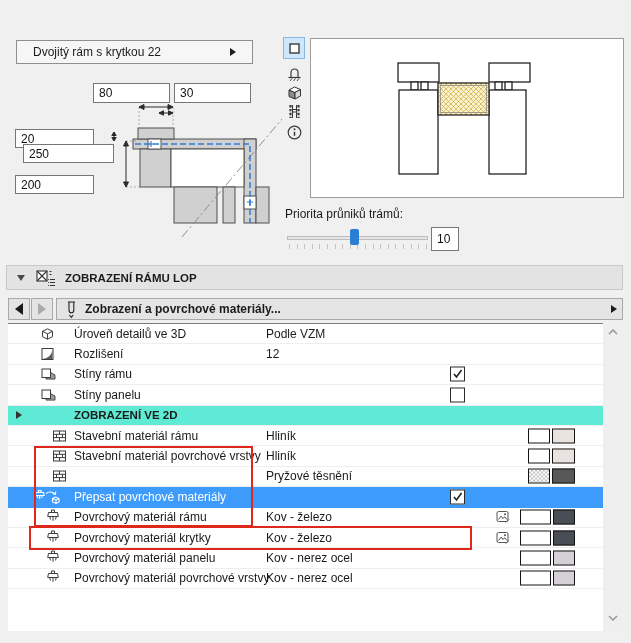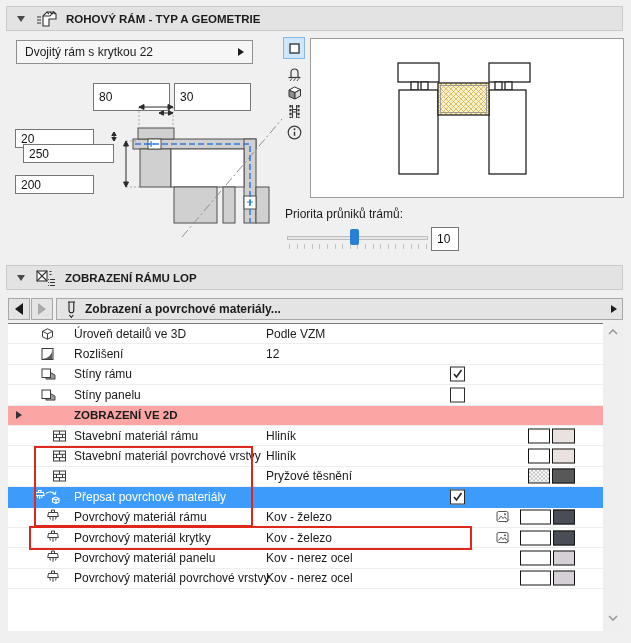--- a/index.html
+++ b/index.html
@@ -14,24 +14,24 @@
          border-top:6px solid #4a4a4a;}
   .tri-r{width:0;height:0;border-top:4px solid transparent;border-bottom:4px solid transparent;
          border-left:6px solid #333;}
   .phdr .tri-d{margin-left:10px;}
   .hicon{margin-left:9px;display:flex;}
   .htitle{font-weight:bold;font-size:11.5px;margin-left:8px;}
 
   
   .dd{position:absolute;left:16px;top:40px;width:237px;height:24px;background:#f6f6f6;
       border:1px solid #8f8f8f;box-sizing:border-box;display:flex;align-items:center;
-      justify-content:space-between;padding:0 8px;font-size:12px;cursor:default;}
+      justify-content:space-between;padding:0 16px;font-size:12px;cursor:default;}
   .dd-arr{width:0;height:0;border-top:4px solid transparent;border-bottom:4px solid transparent;
           border-left:6px solid #1d1d1d;}
-  input.num{position:absolute;height:28px;border:1px solid #767676;background:#fff;
+  input.num{position:absolute;height:20px;border:1px solid #767676;background:#fff;
             font:12px "Liberation Sans",sans-serif;padding:0 0 0 5px;box-sizing:border-box;color:#111;}
 
   
   .preview{position:absolute;left:310px;top:38px;width:314px;height:160px;background:#fff;
            border:1px solid #9c9c9c;box-sizing:border-box;}
   .toolbtn{position:absolute;left:283px;width:22px;height:22px;display:flex;
            align-items:center;justify-content:center;box-sizing:border-box;}
   .toolbtn.sel{background:#cfe7fb;border:1px solid #86b8e2;}
 
   .prio-label{position:absolute;left:285px;top:207px;font-size:12px;}
@@ -49,21 +49,21 @@
   .navmain{position:absolute;left:56px;top:298px;width:567px;height:22px;background:#e4e4e4;
            border:1px solid #a8a8a8;box-sizing:border-box;display:flex;align-items:center;}
   .navmain .lbl{font-weight:bold;font-size:12px;margin-left:8px;flex:1;}
   .navmain .chev{width:0;height:0;border-top:4px solid transparent;border-bottom:4px solid transparent;
                  border-left:6px solid #1d1d1d;margin-right:5px;}
 
   
   .table{position:absolute;left:8px;top:323px;width:595px;height:307px;background:#fff;
          border-top:1px solid #7a7a7a;box-sizing:content-box;}
   .row{position:relative;height:20.4px;font-size:12px;border-bottom:1px solid #eeeeee;box-sizing:border-box;}
-  .row.section{background:#fca5a5;font-weight:bold;font-size:11.5px;}
+  .row.section{background:#5eead4;font-weight:bold;font-size:11.5px;}
   .row.sel{background:#3d9bfc;color:#fff;border-bottom:1px solid #3d9bfc;}
   .rexp{position:absolute;left:8px;top:50%;transform:translateY(-50%);}
   .ricon{position:absolute;top:50%;transform:translateY(-50%);display:flex;}
   .rlabel{position:absolute;left:66px;top:50%;transform:translateY(-50%);white-space:nowrap;}
   .rvalue{position:absolute;left:258px;top:50%;transform:translateY(-50%);white-space:nowrap;}
   .cbx{position:absolute;left:442px;top:50%;transform:translateY(-50%);width:13px;height:13px;
        border:1.4px solid #2b2b2b;background:#fff;display:flex;align-items:center;justify-content:center;}
   .photo{position:absolute;left:488px;top:50%;transform:translateY(-50%);display:flex;}
   .sws{position:absolute;right:28px;top:50%;transform:translateY(-50%);display:flex;gap:2px;}
   .sw{height:13px;border:1.3px solid #141414;}
@@ -84,33 +84,20 @@
   .scroll .chev{position:absolute;left:5px;display:flex;}
 
   
   .annot{position:absolute;border:2px solid #e0271c;pointer-events:none;box-sizing:border-box;z-index:5;}
 </style>
 </head>
 <body>
 
 <div class="app">
 
-  <div class="phdr" style="top:6px;">
-    <span class="tri-d"></span>
-    <span class="hicon">
-      <svg width="24" height="22" viewBox="0 0 24 22">
-          <g stroke="#333" stroke-width="1.1" fill="none">
-        <path d="M3 9 h4 M3 12 h4 M3 15 h4"></path>
-        <path d="M9 18 V8 l4 -4 h7 l2 2 v5 h-7 v7 z" fill="#fff"></path>
-        <path d="M13 4 l2 2 M16 4 l2 2 M19 4 l2 2 M9 8 h7 l4 -4"></path>
-      </g>
-        </svg>
-    </span>
-    <span class="htitle">ROHOVÝ RÁM - TYP A GEOMETRIE</span>
-  </div>
 
   <div class="dd">
     <span>Dvojitý rám s krytkou 22</span>
     <span class="dd-arr"></span>
   </div>
 
   <input class="num" style="left: 93px; top: 83px; width: 77px;" readonly="" value="80">
   <input class="num" style="left: 174px; top: 83px; width: 77px;" readonly="" value="30">
   <input class="num" style="left: 15px; top: 129px; width: 79px; height: 19px;" readonly="" value="20">
   <input class="num" style="left: 15px; top: 144px; width: 91px; height: 19px; margin-left: 8px;" readonly="" value="250">

